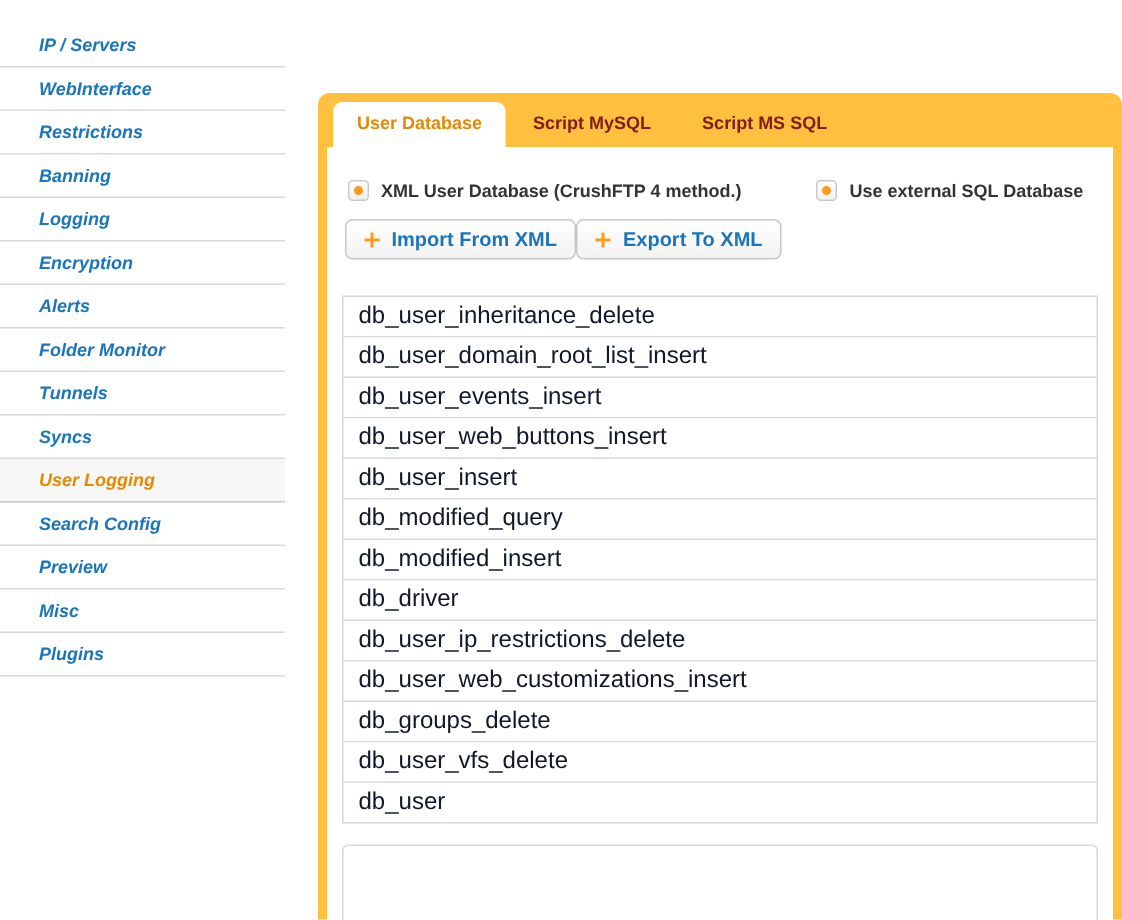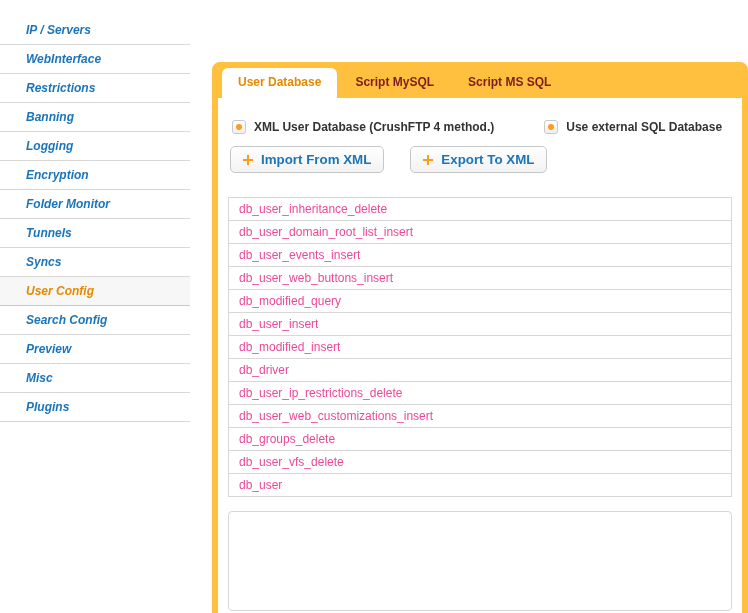--- a/index.html
+++ b/index.html
@@ -93,21 +93,21 @@
     border: 1px solid #c9c9c9;
     border-radius: 3px;
     display: inline-flex;
     align-items: center; justify-content: center;
     background: linear-gradient(#fff,#f0f0f0);
   }
   .radio-dot {
     width: 6px; height: 6px; border-radius: 50%;
     background: #ff9a1a;
   }
-  .btn-row { display:flex; gap:26px; margin-bottom: 24px; padding-left: 2px;}
+  .btn-row { display:flex; gap:0; margin-bottom: 24px; padding-left: 2px;}
   .btn {
     display: inline-flex; align-items: center; gap: 8px;
     padding: 5px 12px;
     border: 1px solid #c7c7c7;
     border-radius: 5px;
     background: linear-gradient(#ffffff,#f2f2f2);
     color: #1b75bb;
     font-weight: 600;
     cursor: pointer;
   }
@@ -125,22 +125,22 @@
     content: "↻"; color:#ff9a1a; font-size:12px; line-height:10px; font-weight:bold;
   }
   .list {
     border-top: 1px solid #d8d8d8;
     margin-bottom: 14px;
   }
   .list-row {
     padding: 4px 10px;
     border: 1px solid #d8d8d8;
     border-top: none;
-    color: #ec4899;
-    font-size: 12px;
+    color: #0f172a;
+    font-size: 16px;
     cursor: default;
     background:#fff;
   }
   .detail-box {
     height: 100px;
     border: 1px solid #d8d8d8;
     border-radius: 4px;
     margin-bottom: 12px;
     background:#fff;
   }
@@ -150,24 +150,25 @@
 
 <div class="app">
 
   <nav class="sidebar">
     <a class="side-item"><span>IP / Servers</span></a>
     <a class="side-item"><span>WebInterface</span></a>
     <a class="side-item"><span>Restrictions</span></a>
     <a class="side-item"><span>Banning</span></a>
     <a class="side-item"><span>Logging</span></a>
     <a class="side-item"><span>Encryption</span></a>
+    <a class="side-item"><span>Alerts</span></a>
     <a class="side-item"><span>Folder Monitor</span></a>
     <a class="side-item"><span>Tunnels</span></a>
     <a class="side-item"><span>Syncs</span></a>
-    <a class="side-item active"><span>User Config</span></a>
+    <a class="side-item active"><span>User Logging</span></a>
     <a class="side-item"><span>Search Config</span></a>
     <a class="side-item"><span>Preview</span></a>
     <a class="side-item"><span>Misc</span></a>
     <a class="side-item"><span>Plugins</span></a>
   </nav>
 
   <main class="main">
     <div class="tab-wrap">
       <div class="tab-bar">
         <div class="tab active"><span>User Database</span></div>
@@ -201,22 +202,22 @@
             <span class="bicon icon-plus"></span>
             <span>Export To XML</span>
           </button>
         </div>
 
         <div class="list">
           <div class="list-row"><span>db_user_inheritance_delete</span></div>
           <div class="list-row"><span>db_user_domain_root_list_insert</span></div>
           <div class="list-row"><span>db_user_events_insert</span></div>
           <div class="list-row"><span>db_user_web_buttons_insert</span></div>
+          <div class="list-row"><span>db_user_insert</span></div>
           <div class="list-row"><span>db_modified_query</span></div>
-          <div class="list-row"><span>db_user_insert</span></div>
           <div class="list-row"><span>db_modified_insert</span></div>
           <div class="list-row"><span>db_driver</span></div>
           <div class="list-row"><span>db_user_ip_restrictions_delete</span></div>
           <div class="list-row"><span>db_user_web_customizations_insert</span></div>
           <div class="list-row"><span>db_groups_delete</span></div>
           <div class="list-row"><span>db_user_vfs_delete</span></div>
           <div class="list-row"><span>db_user</span></div>
         </div>
 
         <div class="detail-box"></div>

